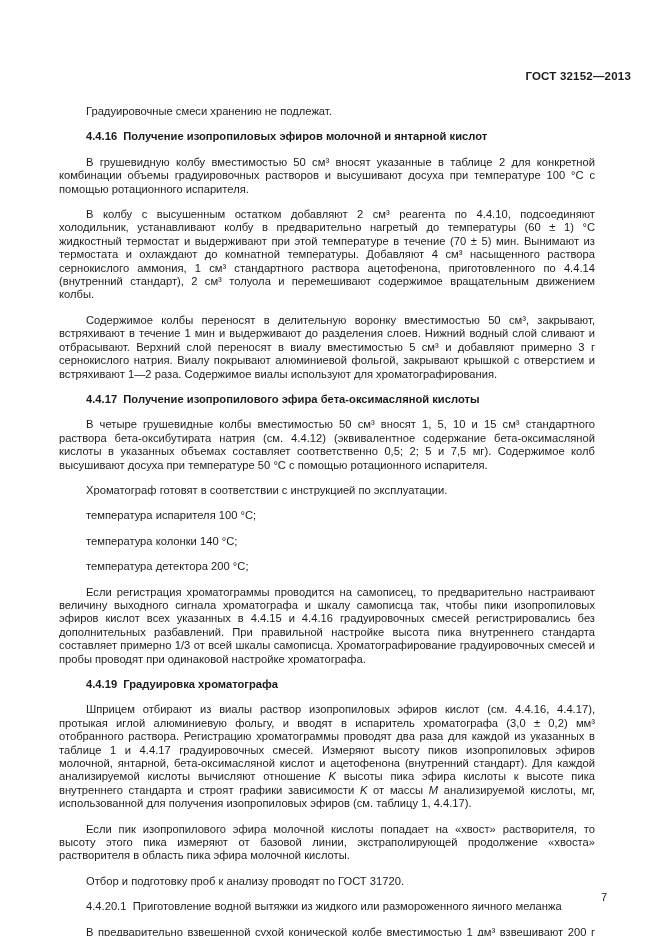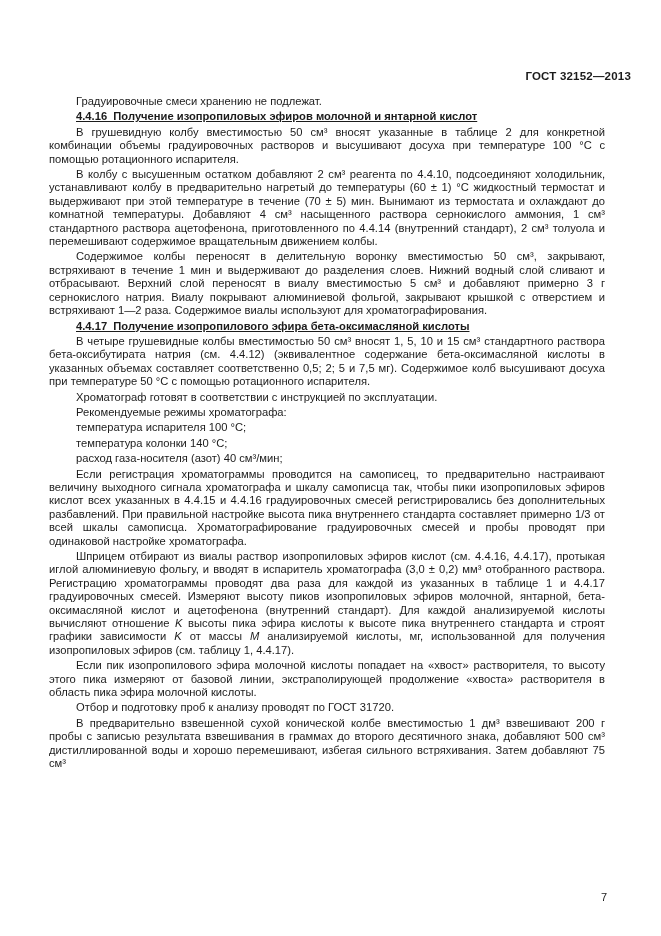--- a/index.html
+++ b/index.html
@@ -21,22 +21,22 @@
   }
   .content {
     position:absolute;
     top:93px; left:47px;
     width:560px;
     font-size:11.2px;
     line-height:13.4px;
     text-align:justify;
     text-justify:inter-word;
   }
-  .content p { margin:2px; text-indent:27px; }
-  .content p.heading { font-weight:bold;text-decoration:underline; }
+  .content p { margin:12px; text-indent:27px; }
+  .content p.heading { font-weight:bold; }
   .content i { font-style:italic; }
   .page-number {
     position:absolute;
     top:891px; right:102px;
     font-size:11px; line-height:12px;
   }
 </style>
 </head>
 <body>
 
@@ -45,25 +45,26 @@
 
   <div class="content" id="content">
       <p class="paragraph"><span>Градуировочные смеси хранению не подлежат.</span></p>
       <p class="heading"><span>4.4.16&nbsp; Получение изопропиловых эфиров молочной и янтарной кислот</span></p>
       <p class="paragraph"><span>В грушевидную колбу вместимостью 50 см³ вносят указанные в таблице 2 для конкретной комбинации объемы градуировочных растворов и высушивают досуха при температуре 100 °С с помощью ротационного испарителя.</span></p>
       <p class="paragraph"><span>В колбу с высушенным остатком добавляют 2 см³ реагента по 4.4.10, подсоединяют холодильник, устанавливают колбу в предварительно нагретый до температуры (60 ± 1) °С жидкостный термостат и выдерживают при этой температуре в течение (70 ± 5) мин. Вынимают из термостата и охлаждают до комнатной температуры. Добавляют 4 см³ насыщенного раствора сернокислого аммония, 1 см³ стандартного раствора ацетофенона, приготовленного по 4.4.14 (внутренний стандарт), 2 см³ толуола и перемешивают содержимое вращательным движением колбы.</span></p>
       <p class="paragraph"><span>Содержимое колбы переносят в делительную воронку вместимостью 50 см³, закрывают, встряхивают в течение 1 мин и выдерживают до разделения слоев. Нижний водный слой сливают и отбрасывают. Верхний слой переносят в виалу вместимостью 5 см³ и добавляют примерно 3 г сернокислого натрия. Виалу покрывают алюминиевой фольгой, закрывают крышкой с отверстием и встряхивают 1—2 раза. Содержимое виалы используют для хроматографирования.</span></p>
       <p class="heading"><span>4.4.17&nbsp; Получение изопропилового эфира бета-оксимасляной кислоты</span></p>
       <p class="paragraph"><span>В четыре грушевидные колбы вместимостью 50 см³ вносят 1, 5, 10 и 15 см³ стандартного раствора бета-оксибутирата натрия (см. 4.4.12) (эквивалентное содержание бета-оксимасляной кислоты в указанных объемах составляет соответственно 0,5; 2; 5 и 7,5 мг). Содержимое колб высушивают досуха при температуре 50 °С с помощью ротационного испарителя.</span></p>
       <p class="paragraph"><span>Хроматограф готовят в соответствии с инструкцией по эксплуатации.</span></p>
-      <p class="paragraph"><span>Рекомендуемые режимы хроматографа:</span></p>
       <p class="paragraph"><span>температура испарителя 100 °С;</span></p>
       <p class="paragraph"><span>температура колонки 140 °С;</span></p>
-      <p class="paragraph"><span>расход газа-носителя (азот) 40 см³/мин;</span></p>
+      <p class="paragraph"><span>температура детектора 200 °С;</span></p>
       <p class="paragraph"><span>Если регистрация хроматограммы проводится на самописец, то предварительно настраивают величину выходного сигнала хроматографа и шкалу самописца так, чтобы пики изопропиловых эфиров кислот всех указанных в 4.4.15 и 4.4.16 градуировочных смесей регистрировались без дополнительных разбавлений. При правильной настройке высота пика внутреннего стандарта составляет примерно 1/3 от всей шкалы самописца. Хроматографирование градуировочных смесей и пробы проводят при одинаковой настройке хроматографа.</span></p>
+      <p class="heading"><span>4.4.19&nbsp; Градуировка хроматографа</span></p>
       <p class="paragraph"><span>Шприцем отбирают из виалы раствор изопропиловых эфиров кислот (см. 4.4.16, 4.4.17), протыкая иглой алюминиевую фольгу, и вводят в испаритель хроматографа (3,0 ± 0,2) мм³ отобранного раствора. Регистрацию хроматограммы проводят два раза для каждой из указанных в таблице 1 и 4.4.17 градуировочных смесей. Измеряют высоту пиков изопропиловых эфиров молочной, янтарной, бета-оксимасляной кислот и ацетофенона (внутренний стандарт). Для каждой анализируемой кислоты вычисляют отношение </span><i>K</i><span> высоты пика эфира кислоты к высоте пика внутреннего стандарта и строят графики зависимости </span><i>K</i><span> от массы </span><i>M</i><span> анализируемой кислоты, мг, использованной для получения изопропиловых эфиров (см. таблицу 1, 4.4.17).</span></p>
       <p class="paragraph"><span>Если пик изопропилового эфира молочной кислоты попадает на «хвост» растворителя, то высоту этого пика измеряют от базовой линии, экстраполирующей продолжение «хвоста» растворителя в область пика эфира молочной кислоты.</span></p>
       <p class="paragraph"><span>Отбор и подготовку проб к анализу проводят по ГОСТ 31720.</span></p>
+      <p class="paragraph"><span>4.4.20.1&nbsp; Приготовление водной вытяжки из жидкого или размороженного яичного меланжа</span></p>
       <p class="paragraph"><span>В предварительно взвешенной сухой конической колбе вместимостью 1 дм³ взвешивают 200 г пробы с записью результата взвешивания в граммах до второго десятичного знака, добавляют 500 см³ дистиллированной воды и хорошо перемешивают, избегая сильного встряхивания. Затем добавляют 75 см³</span></p>
     </div>
 
   <div class="page-number">7</div>
 </div>
 
 </body></html>

